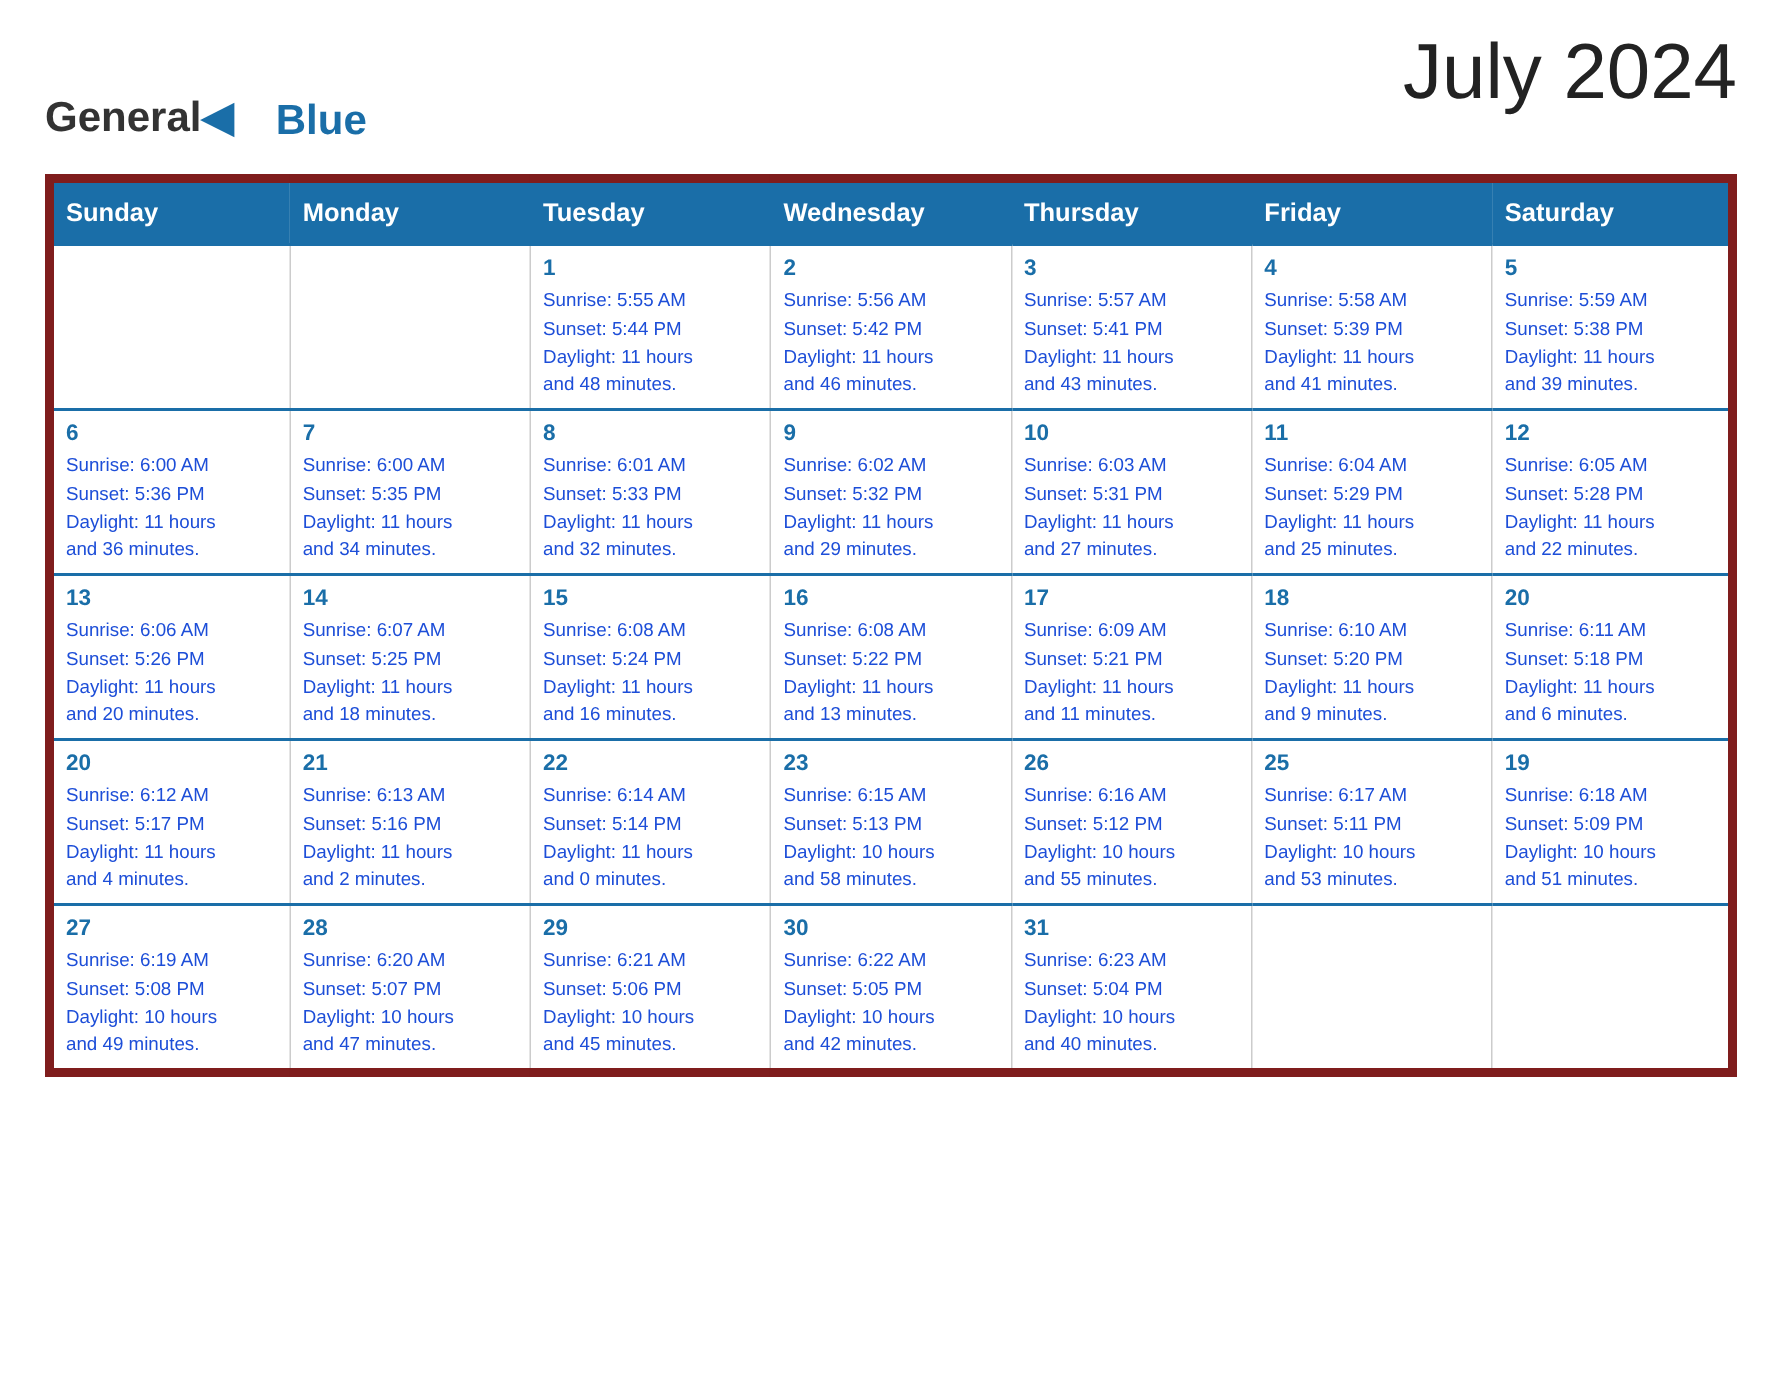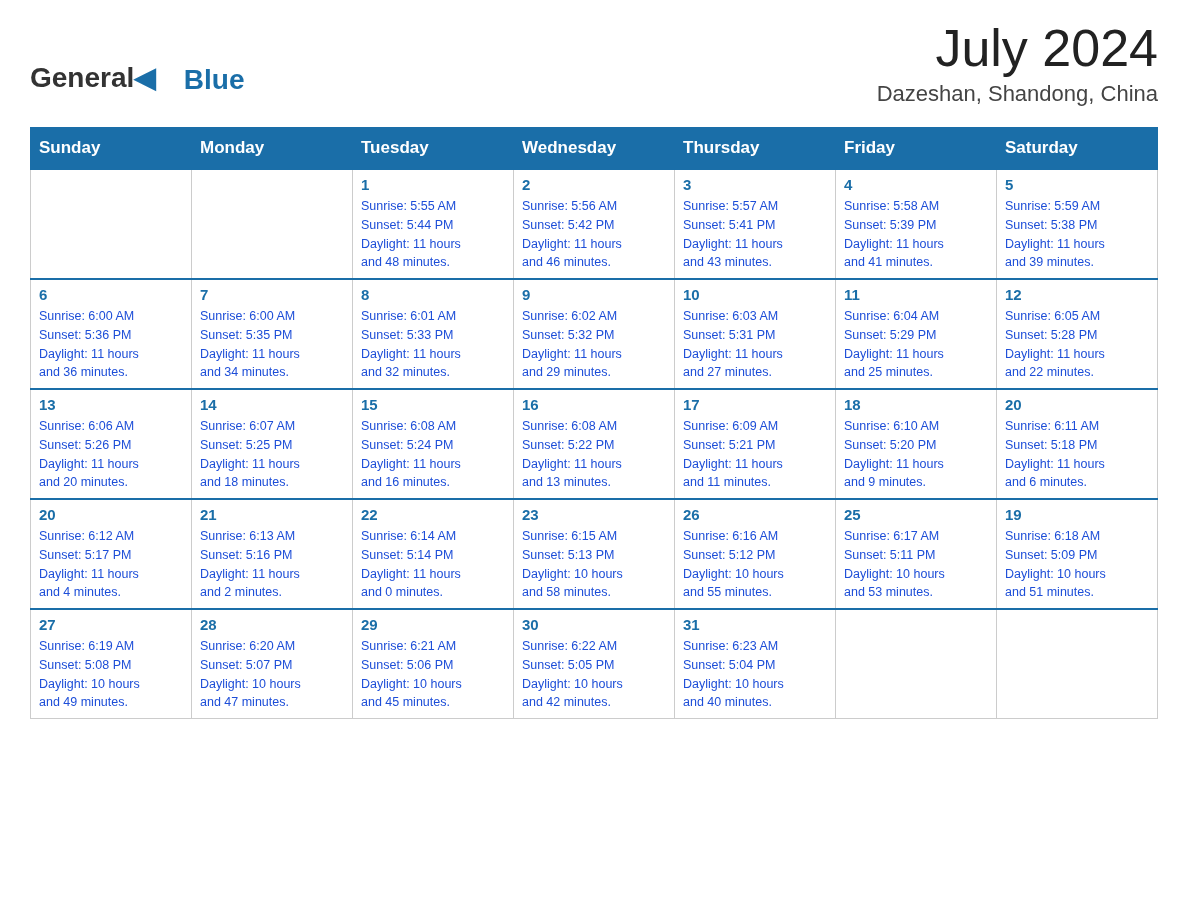--- a/index.html
+++ b/index.html
@@ -47,21 +47,21 @@
       line-height: 1.1;
     }
     .location {
       font-size: 22px;
       color: #444;
       margin-top: 4px;
     }
     .calendar-table {
       width: 100%;
       border-collapse: collapse;
-      border: 1px solid #7f1d1d;
+      border: 6px solid #7f1d1d;
     }
     .calendar-table th {
       background-color: #1a6ea8;
       color: #fff;
       font-size: 17px;
       font-weight: bold;
       padding: 10px 8px;
       text-align: left;
       border: 1px solid #1a6ea8;
     }
@@ -98,21 +98,20 @@
 
 <div class="header">
   <div class="logo">
     <div class="logo-general">
       General<span>◀</span>
     </div>
     <div class="logo-blue">Blue</div>
   </div>
   <div class="title-section">
     <div class="month-title">July 2024</div>
-    <div class="location">Dazeshan, Shandong, China</div>
   </div>
 </div>
 
 <table class="calendar-table">
   <thead>
     <tr>
     <th>Sunday</th>
         <th>Monday</th>
         <th>Tuesday</th>
         <th>Wednesday</th>

